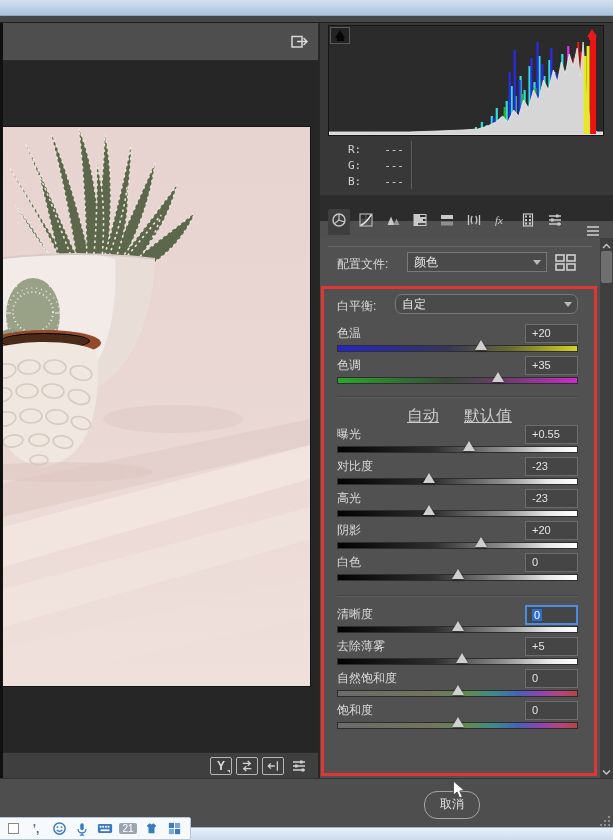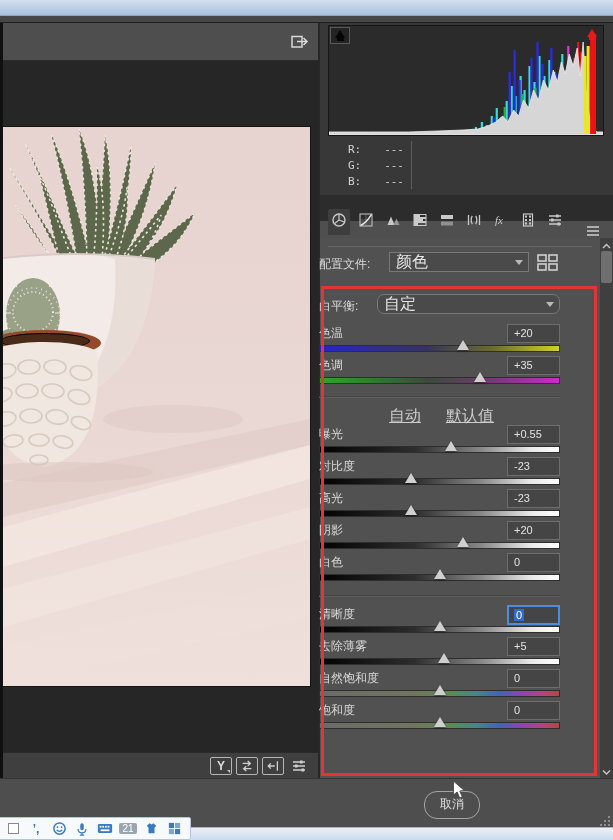--- a/index.html
+++ b/index.html
@@ -61,25 +61,25 @@
   #panel-bg{left:320px;top:238px;width:280px;height:540px;background:#515151;}
   #panel-divider-top{left:328px;top:246px;width:264px;height:1px;background:#666;}
 
   
   #scrollbar{left:600px;top:238px;width:13px;height:540px;background:#3f3f3f;}
   #scroll-up{position:absolute;left:0;top:0;width:13px;height:12px;cursor:pointer;}
   #scroll-thumb{position:absolute;left:1px;top:13px;width:11px;height:32px;background:#6f6f6f;border-radius:2px;cursor:pointer;}
   #scroll-down{position:absolute;left:0;bottom:2px;width:13px;height:12px;cursor:pointer;}
 
   
-  #panel-body{left:319px;top:252px;width:241px;color:#d8d8d8;font-size:12px;}
+  #panel-body{left:337px;top:252px;width:241px;color:#d8d8d8;font-size:12px;}
   .prow{position:relative;height:26px;}
   .prow .plabel{position:absolute;left:0;top:4px;}
   .acr-select{position:absolute;top:0;height:20px;background:#4a4a4a;border:1px solid #787878;
-    box-sizing:border-box;color:#e6e6e6;font-size:16px;line-height:18px;padding:0 6px;cursor:pointer;}
+    box-sizing:border-box;color:#e6e6e6;font-size:12px;line-height:18px;padding:0 6px;cursor:pointer;}
   .sel-chev{position:absolute;right:5px;top:7px;width:0;height:0;border-left:4px solid transparent;
     border-right:4px solid transparent;border-top:5px solid #b9b9b9;}
   #profile-grid{position:absolute;right:0;top:1px;width:24px;height:20px;cursor:pointer;}
   #wb-row{margin-top:16px;}
 
   .srow{position:relative;height:30px;margin-top:2px;}
   .srow .slabel{position:absolute;left:0;top:1px;}
   .svalue{position:absolute;right:0;top:0;width:45px;height:17px;background:#454545;
     border:1px solid #6d6d6d;color:#e2e2e2;font-size:11px;line-height:16px;padding-left:6px;cursor:text;}
   .svalue.focused{border:2px solid #4b8de0;height:16px;width:44px;padding-left:5px;}

